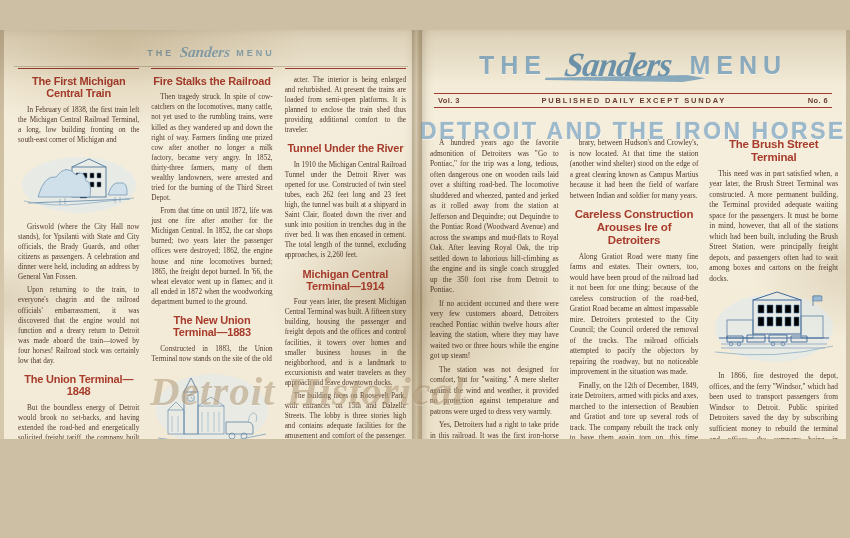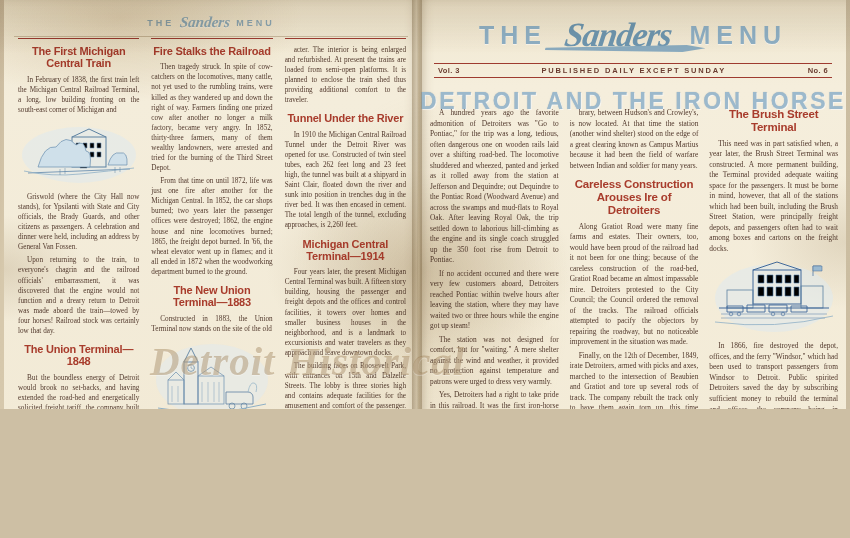--- a/index.html
+++ b/index.html
@@ -2,21 +2,21 @@
 <html><head>
 <meta charset="utf-8">
 <style>
   html,body{margin:0;padding:0;}
   body{
     width:850px;height:538px;overflow:hidden;
     background:#cdbfa4;
     font-family:"Liberation Serif",serif;
   }
   .scan{position:relative;width:850px;height:409px;overflow:hidden;
-        background:linear-gradient(95deg,#c8b89c 0%,#d6c8ac 3%,#cbbda1 100%);}
+        background:linear-gradient(95deg,#c8b89c 0%,#d6c8ac 3%,#cbbda1 100%);margin-top:30px;}
 
   
   .page{position:absolute;top:0;height:538px;
         background:#f3ecd8;
         box-sizing:border-box;}
   .page-left{left:4px;width:414px;
      background:
        radial-gradient(ellipse at 100% 50%, rgba(150,125,85,.30) 0%, rgba(150,125,85,0) 26%),
        radial-gradient(ellipse at 0% 50%, rgba(150,125,85,.22) 0%, rgba(150,125,85,0) 14%),
        linear-gradient(180deg,#efe6cf 0%,#f4eddb 18%,#f2ead6 80%,#e9dfc6 100%);

